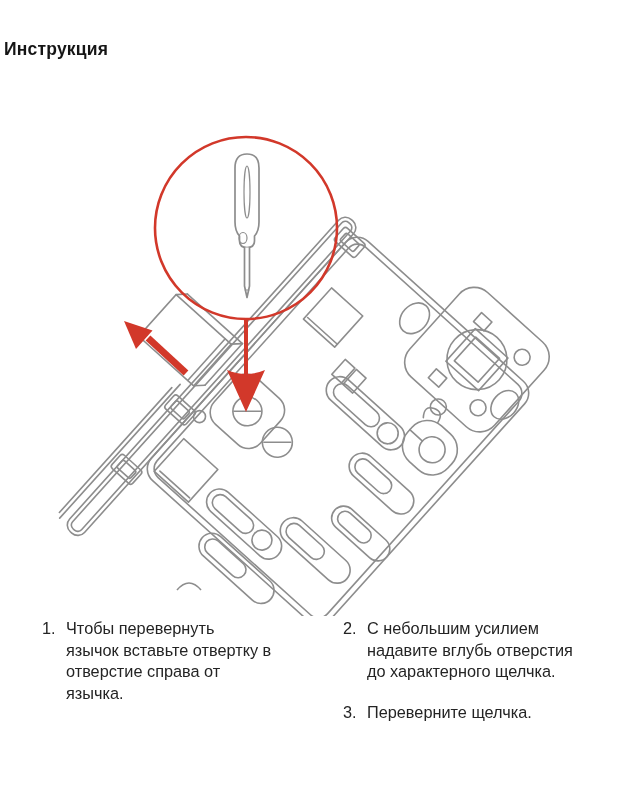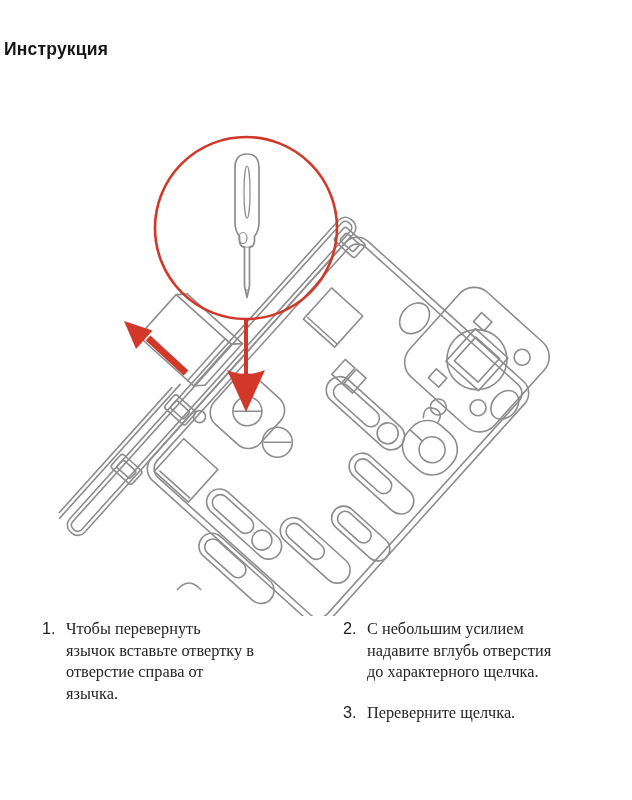--- a/index.html
+++ b/index.html
@@ -19,21 +19,21 @@
   }
   .instructions-col{
     position:absolute;top:618px;font-size:16.3px;line-height:21.5px;
     color:#242424;
   }
   .col1{left:42px;width:268px;}
   .col2{left:343px;width:272px;}
   .item{display:flex;align-items:flex-start;}
   .item + .item{margin-top:19px;}
   .num{flex:0 0 24px;}
-  .txt{flex:1;white-space:pre-line;font-family:Liberation Serif, serif;}
+  .txt{flex:1;white-space:pre-line;}
 </style>
 </head>
 <body>
 
 <div class="title">
   <div>Инструкция</div>
 </div>
 
 <svg class="art" viewBox="0 0 632 800" width="632" height="800" xmlns="http://www.w3.org/2000/svg">
   <defs>

